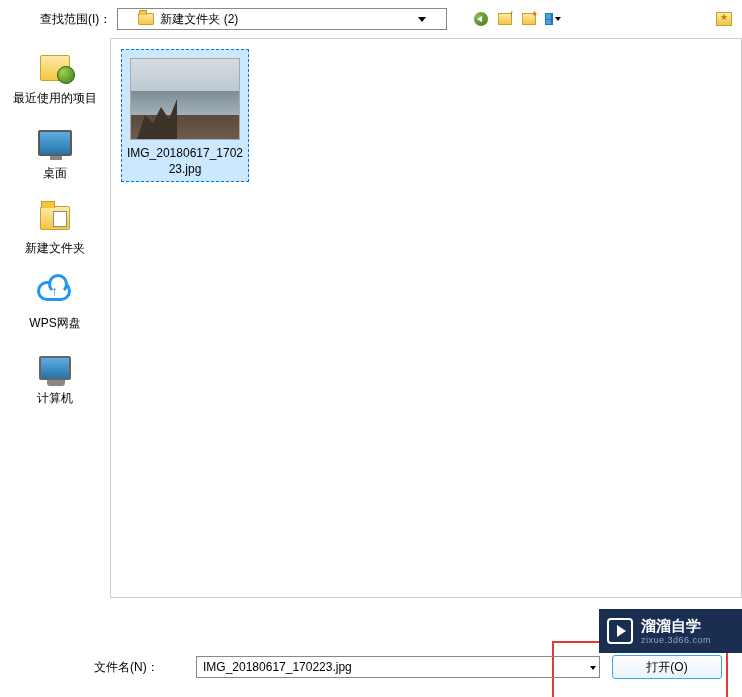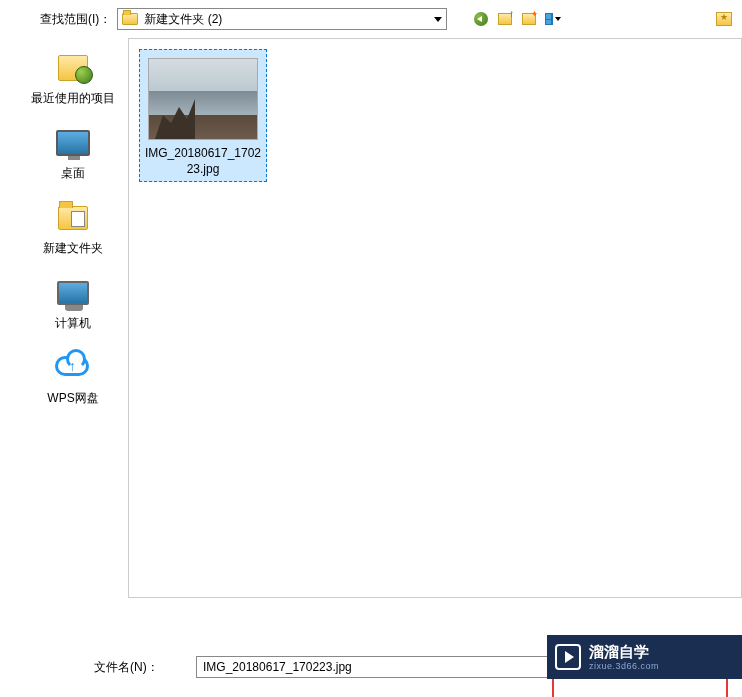--- a/index.html
+++ b/index.html
@@ -27,21 +27,21 @@
       margin-left: 30px;
     }
     .folder-dropdown {
       display: flex;
       align-items: center;
       border: 1px solid #888;
       background: #fff;
       height: 22px;
       flex: 1;
       max-width: 330px;
-      padding: 0 4px;
+      padding: 0 20px;
       position: relative;
     }
     .folder-icon-small {
       width: 16px;
       height: 12px;
       background: linear-gradient(#ffe9a8, #f5c542);
       border: 1px solid #c9a227;
       border-radius: 1px;
       margin-right: 6px;
       position: relative;
@@ -166,21 +166,20 @@
       content: "★";
       position: absolute;
       top: -1px;
       left: 3px;
       font-size: 9px;
       color: #b8860b;
     }
     .main-area {
       display: flex;
       height: 560px;
-      padding-left: 18px;
     }
     .sidebar {
       width: 110px;
       padding-top: 12px;
       display: flex;
       flex-direction: column;
       gap: 18px;
       align-items: center;
     }
     .sidebar-item {
@@ -432,22 +431,22 @@
       display: flex;
       align-items: center;
       justify-content: center;
       font-size: 12px;
       color: #000;
       cursor: pointer;
     }
     .watermark {
       position: absolute;
       right: 0;
-      bottom: 18px;
-      width: 195px;
+      bottom: 44px;
+      width: 143px;
       height: 44px;
       background: #1a2e52;
       display: flex;
       align-items: center;
       padding: 11px 8px;
       gap: 8px;
       color: #fff;
     }
     .play-btn {
       width: 26px;
@@ -525,31 +524,31 @@
       <span class="sidebar-label">桌面</span>
     </div>
     <div class="sidebar-item">
       <div class="sidebar-item-icon">
           <div class="docs-icon"></div>
         </div>
       <span class="sidebar-label">新建文件夹</span>
     </div>
     <div class="sidebar-item">
       <div class="sidebar-item-icon">
-          <div class="computer-icon"></div>
-        </div>
-      <span class="sidebar-label">计算机</span>
-    </div>
-    <div class="sidebar-item">
-      <div class="sidebar-item-icon">
           <div class="cloud-icon">
             <div class="cloud-shape"></div>
           </div>
         </div>
       <span class="sidebar-label">WPS网盘</span>
+    </div>
+    <div class="sidebar-item">
+      <div class="sidebar-item-icon">
+          <div class="computer-icon"></div>
+        </div>
+      <span class="sidebar-label">计算机</span>
     </div>
   </div>
 
   <div class="file-view">
     <div class="file-item selected">
       <div class="thumb thumb1"></div>
       <div class="file-name">IMG_20180617_170223.jpg</div>
     </div>
   </div>
 </div>

